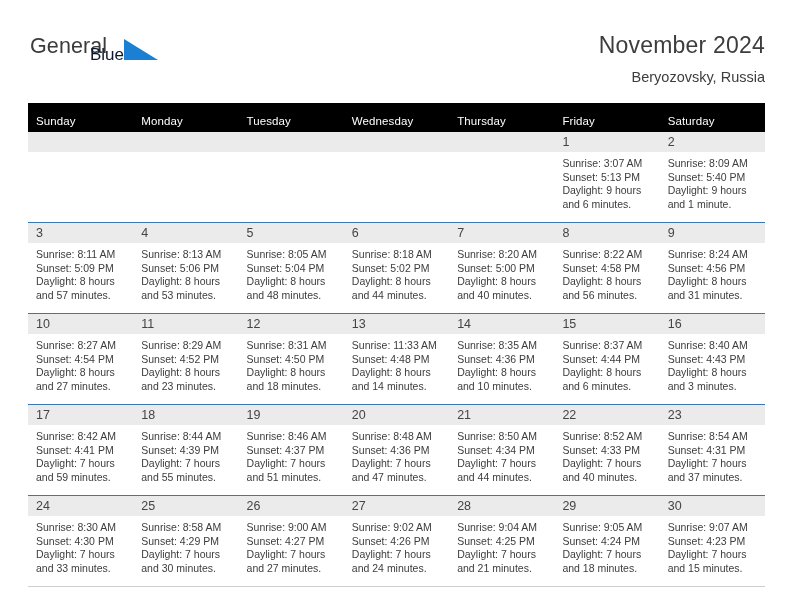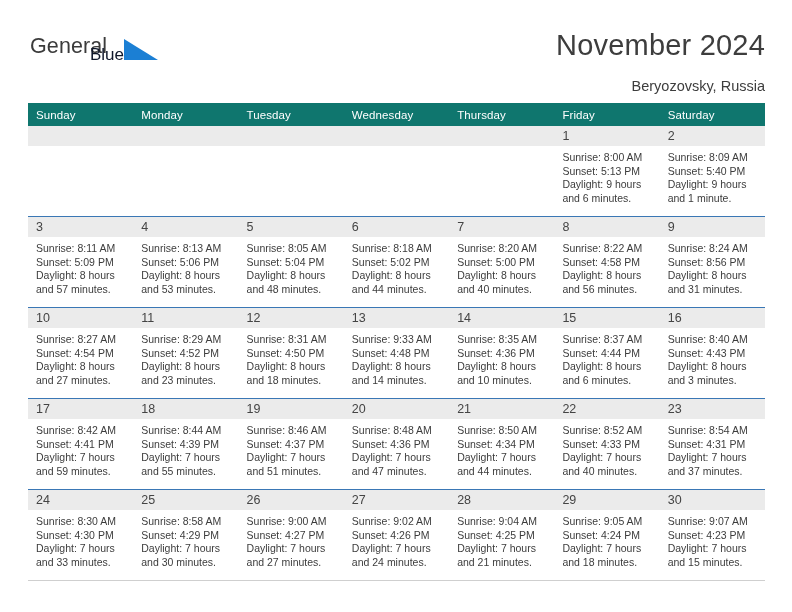--- a/index.html
+++ b/index.html
@@ -63,51 +63,51 @@
   }
   .brand-mark svg { display: block; }
 
   .title-block {
     position: absolute;
     right: 0;
     top: 0;
     text-align: right;
   }
   .cal-title {
-    font-size: 29px;
+    font-size: 23px;
     font-weight: normal;
     color: #3d3d3d;
     line-height: 34px;
     letter-spacing: 0.2px;
     white-space: nowrap;
   }
   .cal-subtitle {
     font-size: 14.5px;
     color: #3d3d3d;
     line-height: 20px;
-    margin-top: 14px;
+    margin-top: 5px;
     white-space: nowrap;
   }
 
   
   .calendar {
     position: absolute;
     left: 28px;
     top: 103px;
     width: 737px;
     border-collapse: collapse;
     table-layout: fixed;
   }
   .calendar th {
-    background: #0f766e;
+    background: #000000;
     color: #ffffff;
     font-size: 11.5px;
     font-weight: normal;
     text-align: left;
-    padding: 5px 0 5px 8px;
+    padding: 11px 0 5px 8px;
     height: 13px;
     vertical-align: middle;
     letter-spacing: 0.1px;
   }
   .calendar td {
     vertical-align: top;
     padding: 0;
     width: 105.28px;
     height: 90px;
     border-top: 1px solid #3a77b5;
@@ -206,21 +206,21 @@
           </td>
           <td class="day-cell empty">
             <div class="day-cell-inner">
               <span class="day-number"></span>
             </div>
           </td>
           <td class="day-cell">
             <div class="day-cell-inner">
               <span class="day-number">1</span>
               <div class="day-info">
-                <div>Sunrise: 8:00 AM</div>
+                <div>Sunrise: 3:07 AM</div>
                 <div>Sunset: 5:13 PM</div>
                 <div>Daylight: 9 hours</div>
                 <div>and 6 minutes.</div>
               </div>
             </div>
           </td>
           <td class="day-cell">
             <div class="day-cell-inner">
               <span class="day-number">2</span>
               <div class="day-info">
@@ -297,21 +297,21 @@
                 <div>Daylight: 8 hours</div>
                 <div>and 56 minutes.</div>
               </div>
             </div>
           </td>
           <td class="day-cell">
             <div class="day-cell-inner">
               <span class="day-number">9</span>
               <div class="day-info">
                 <div>Sunrise: 8:24 AM</div>
-                <div>Sunset: 8:56 PM</div>
+                <div>Sunset: 4:56 PM</div>
                 <div>Daylight: 8 hours</div>
                 <div>and 31 minutes.</div>
               </div>
             </div>
           </td>
         </tr>
         <tr class="week-row">
           <td class="day-cell">
             <div class="day-cell-inner">
               <span class="day-number">10</span>
@@ -342,21 +342,21 @@
                 <div>Sunset: 4:50 PM</div>
                 <div>Daylight: 8 hours</div>
                 <div>and 18 minutes.</div>
               </div>
             </div>
           </td>
           <td class="day-cell">
             <div class="day-cell-inner">
               <span class="day-number">13</span>
               <div class="day-info">
-                <div>Sunrise: 9:33 AM</div>
+                <div>Sunrise: 11:33 AM</div>
                 <div>Sunset: 4:48 PM</div>
                 <div>Daylight: 8 hours</div>
                 <div>and 14 minutes.</div>
               </div>
             </div>
           </td>
           <td class="day-cell">
             <div class="day-cell-inner">
               <span class="day-number">14</span>
               <div class="day-info">

